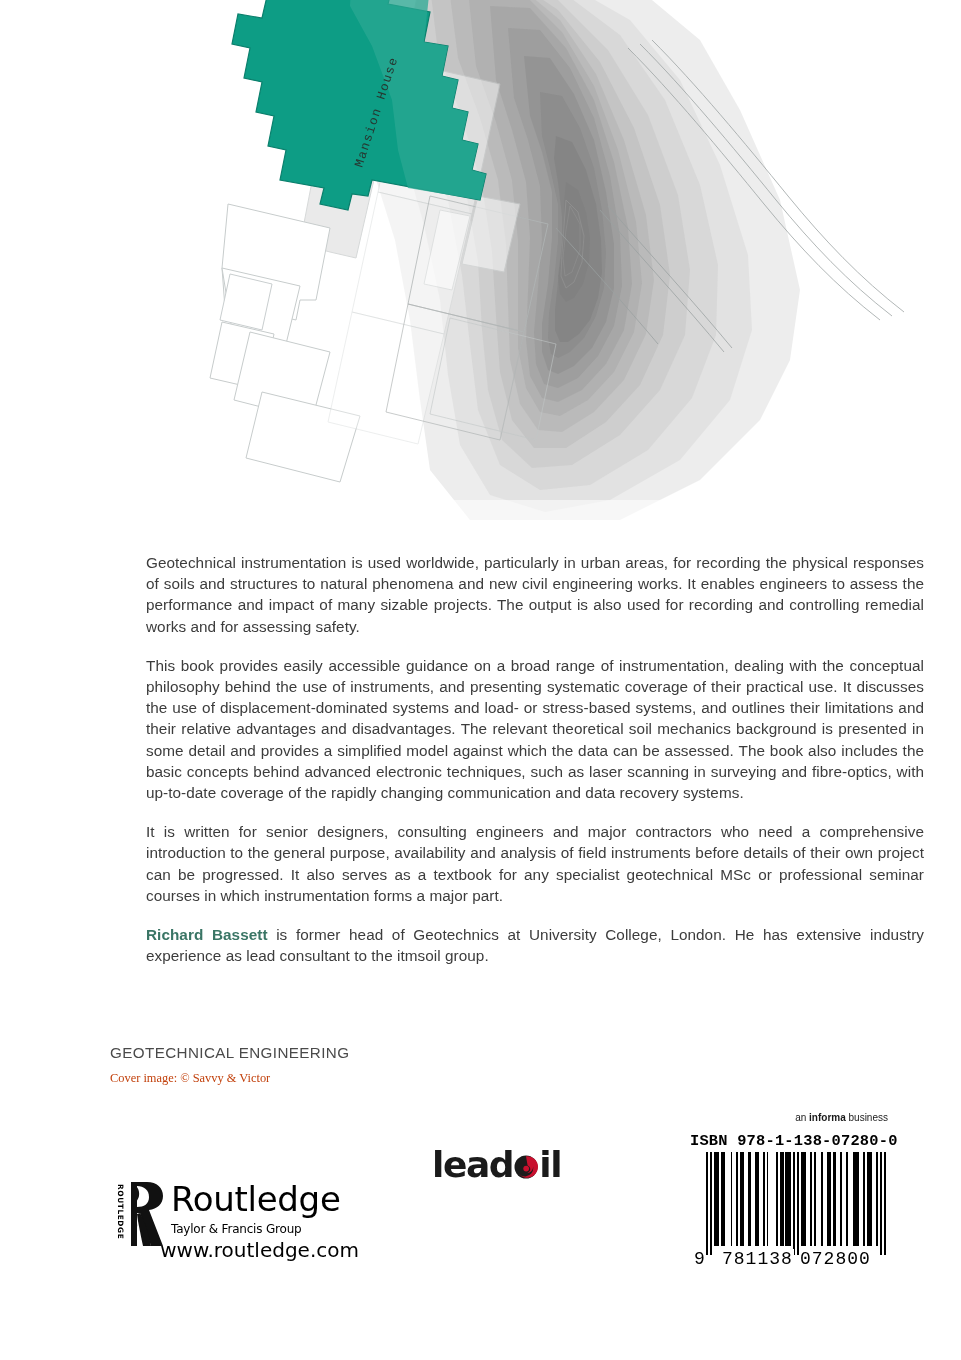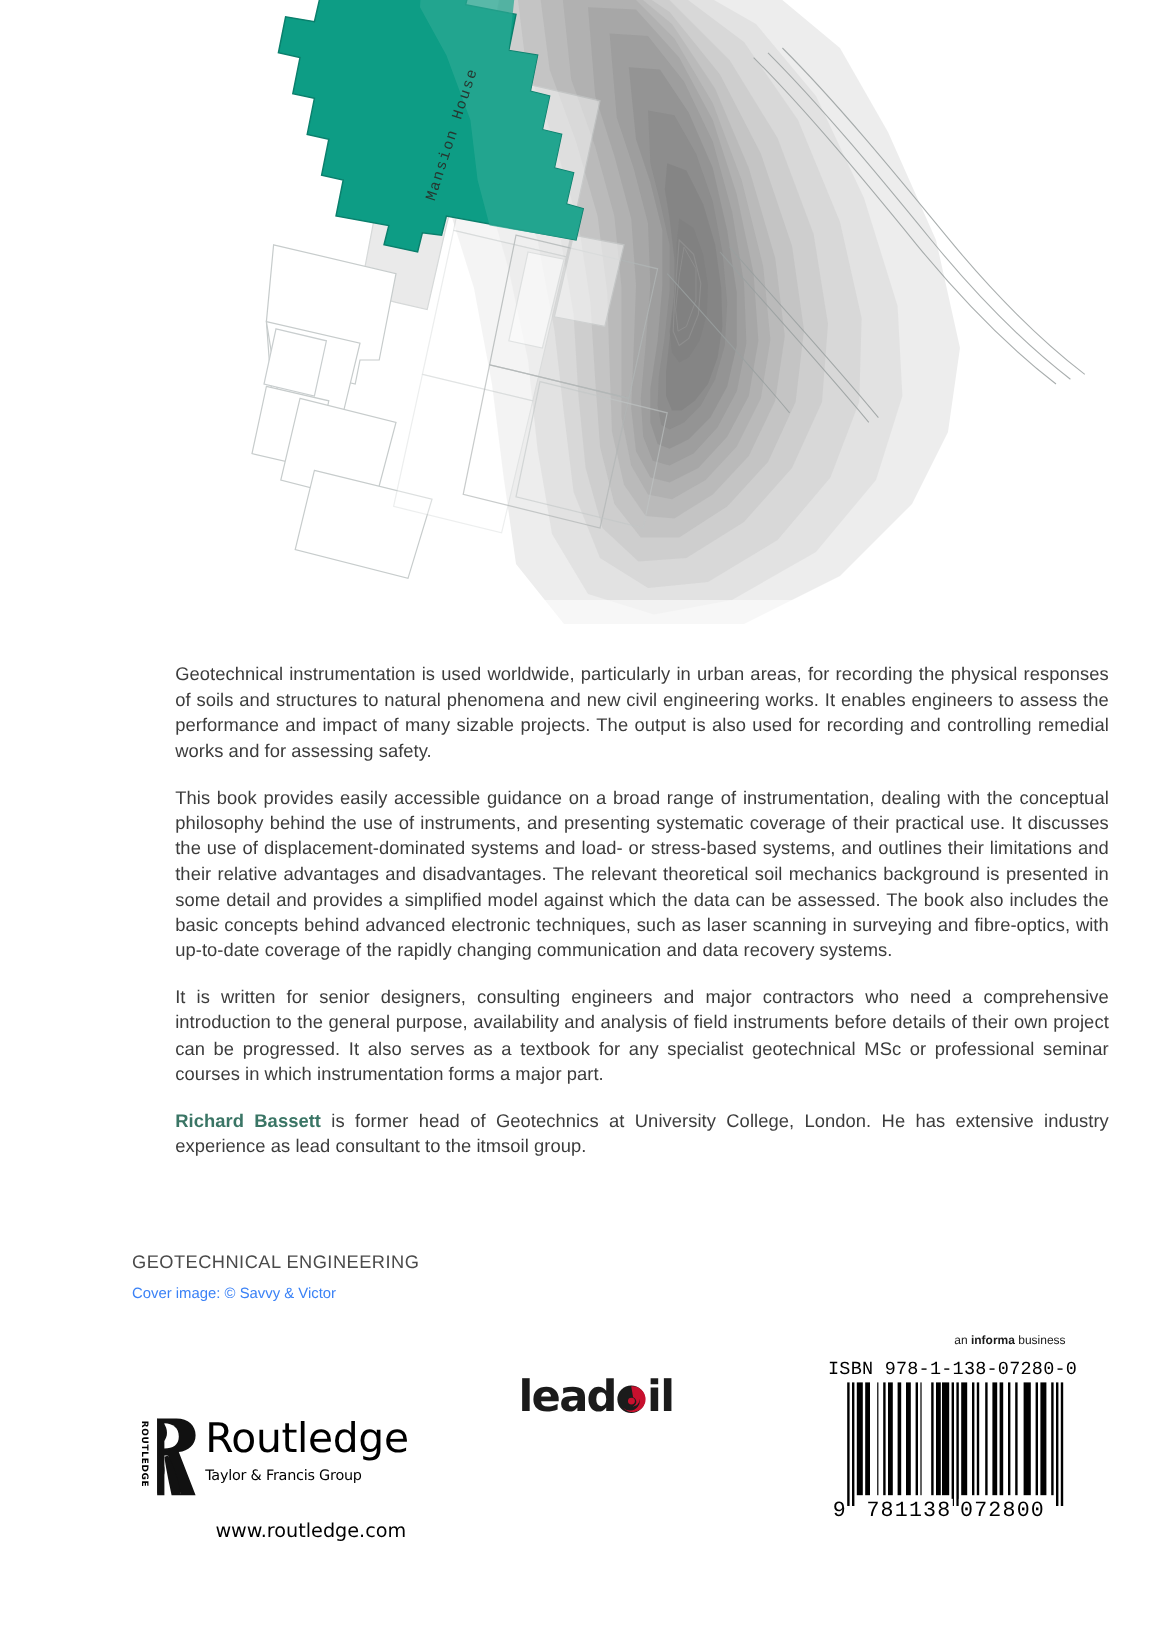--- a/index.html
+++ b/index.html
@@ -61,21 +61,22 @@
     top: 1044px;
     font-size: 15.2px;
     letter-spacing: 0.4px;
     color: #4a4a4a;
   }
   #cover-credit {
     position: absolute;
     left: 110px;
     top: 1071px;
     font-size: 12.4px;
-    color: #3b82f6;
+    color: #c2410c;
+    font-family: Liberation Serif, serif;
   }
 
   
   #informa-line {
     position: absolute;
     left: 690px;
     top: 1112px;
     width: 198px;
     text-align: right;
     font-size: 10px;
@@ -88,20 +89,21 @@
     position: absolute;
     left: 690px;
     top: 1132px;
     width: 198px;
     text-align: center;
     font-family: "Liberation Mono", monospace;
     font-size: 15.4px;
     letter-spacing: 0.2px;
     color: #000;
     white-space: nowrap;
+    font-weight: bold;
   }
 
   
   #barcode-block {
     position: absolute;
     left: 694px;
     top: 1152px;
     width: 192px;
     height: 120px;
   }
@@ -208,25 +210,25 @@
   #rl-sub {
     font-family: "DejaVu Sans", sans-serif;
     font-size: 12px;
     line-height: 23px;
     color: #000;
     letter-spacing: -0.2px;
   }
   #rl-url {
     position: absolute;
     left: 52px;
-    top: 86px;
+    top: 58px;
     width: 200px;
-    text-align: center;
+    text-align: right;
     font-family: "DejaVu Sans", sans-serif;
-    font-size: 16px;
+    font-size: 20px;
     color: #000;
   }
 </style>
 </head>
 <body>
 
 <div id="cover-image">
   <svg viewBox="0 0 961 540" xmlns="http://www.w3.org/2000/svg">
     <defs>
       <clipPath id="cropTop">

